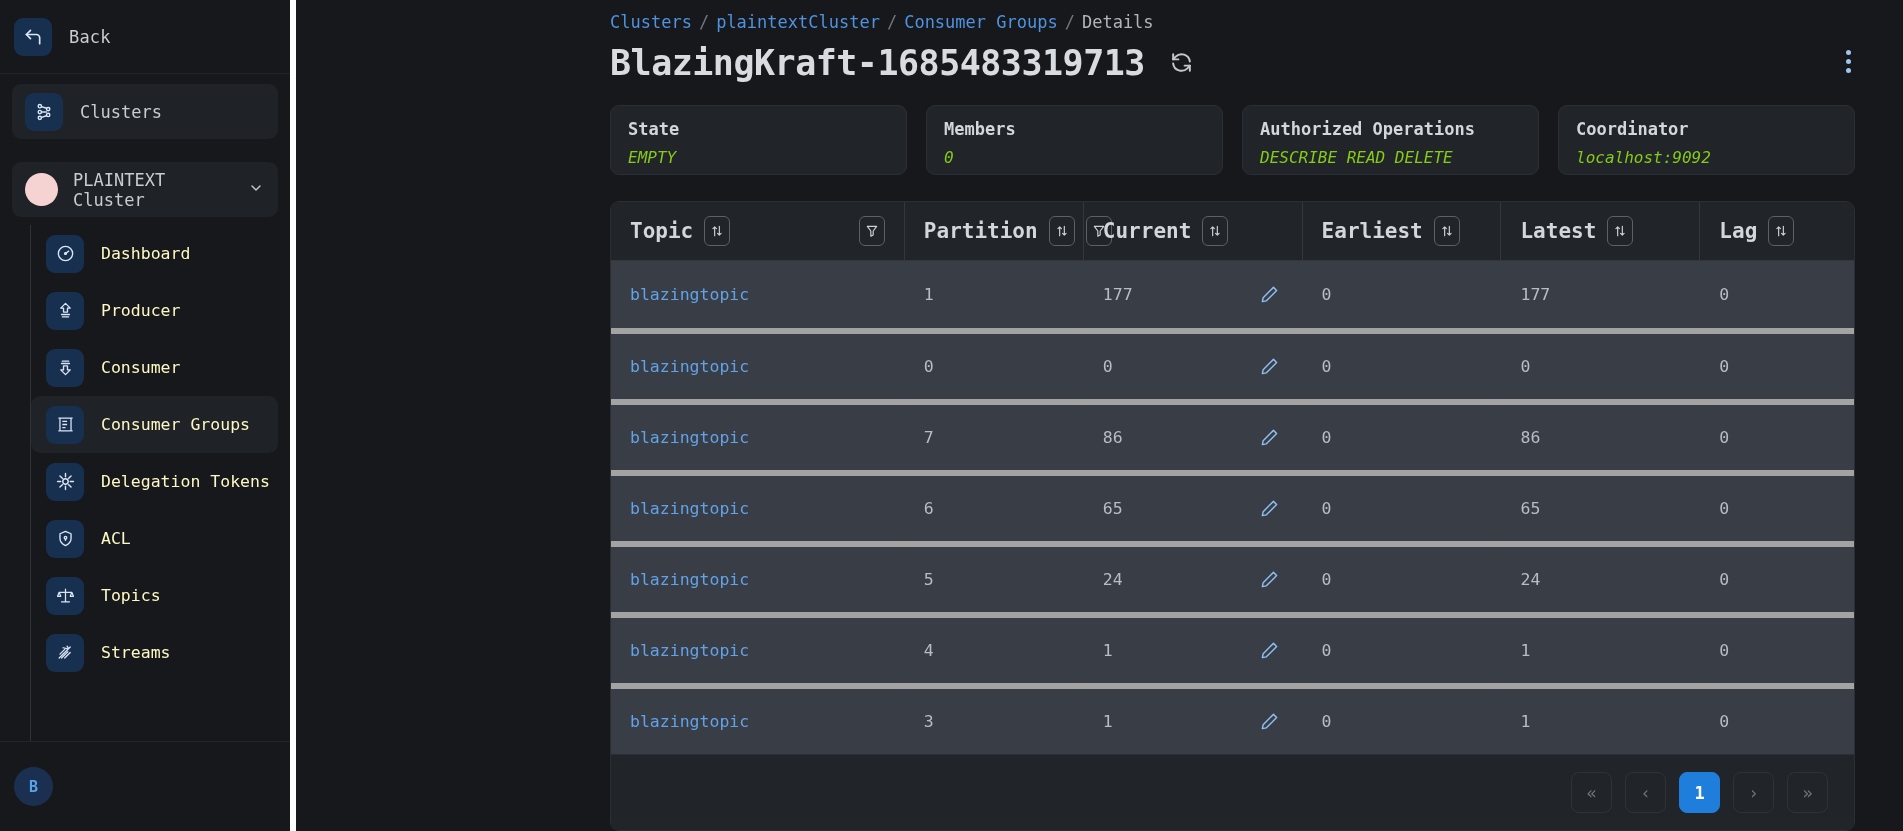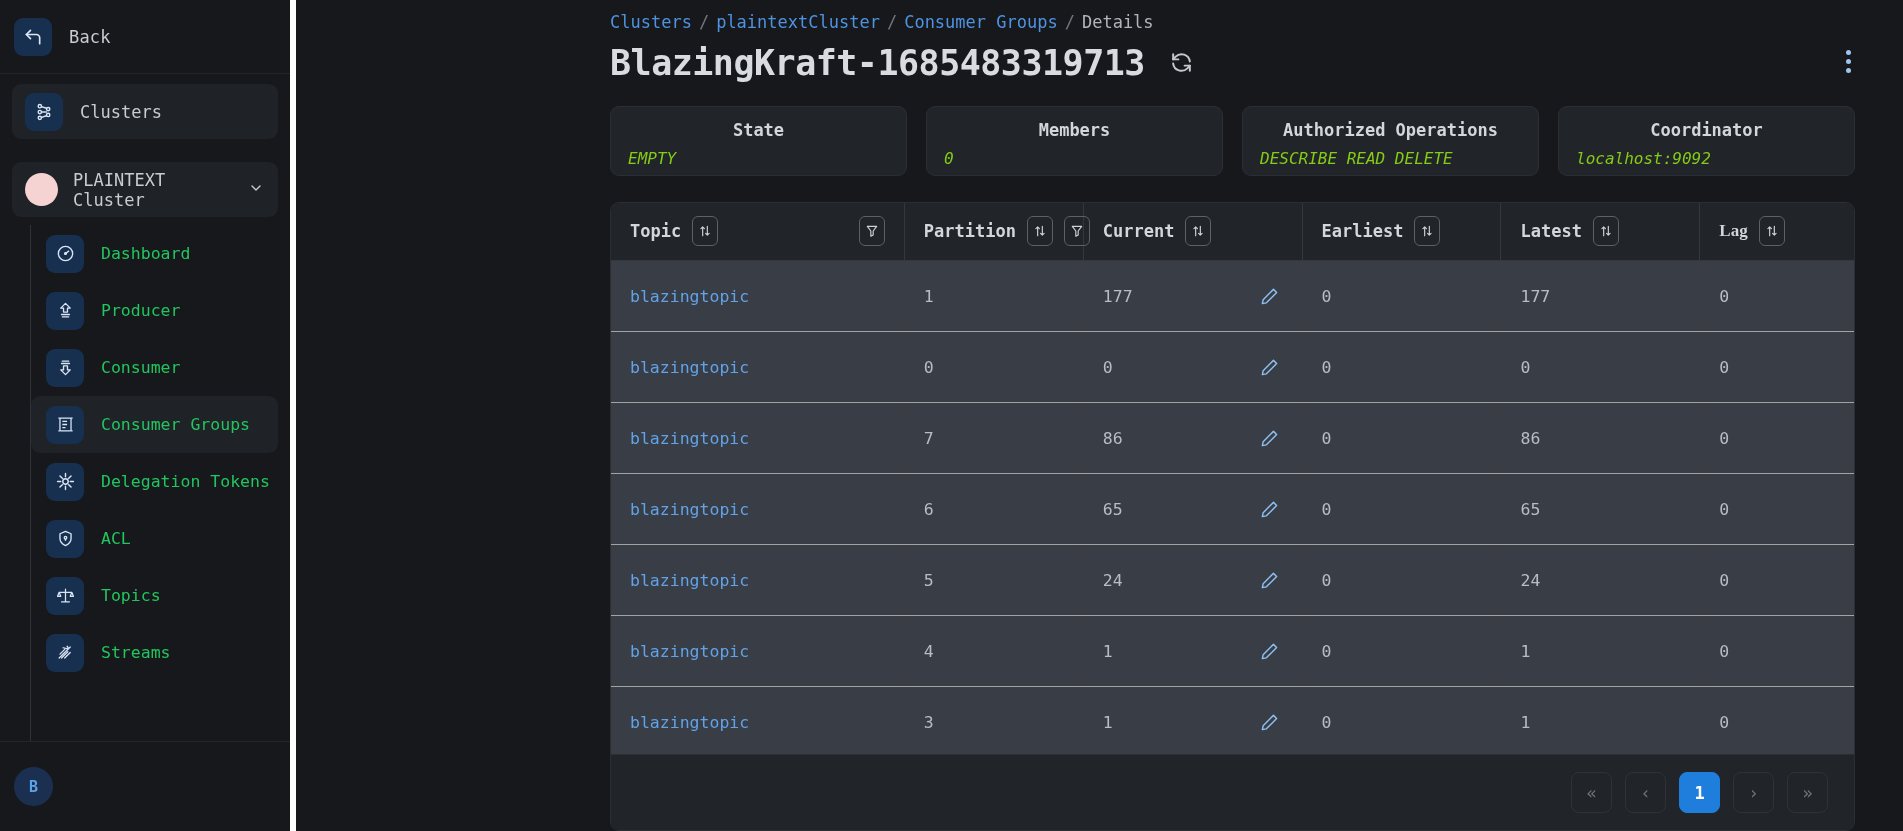--- a/index.html
+++ b/index.html
@@ -61,21 +61,21 @@
     padding-left: 0;
     flex: 1 1 auto;
     overflow: hidden;
   }
   .sub-item {
     display: flex; align-items: center; gap: 17px;
     height: 57px; padding-left: 15px; margin-right: 12px;
     border-radius: 9px;
   }
   .sub-item.active { background: #1f2227; }
-  .sub-item .lbl { font-size: 16.5px; color: #22c55e; line-height: 19px; }
+  .sub-item .lbl { font-size: 16.5px; color: #fef9c3; line-height: 19px; }
   .sub-item .lbl.two-line { line-height: 20px; }
 
   .user-row {
     border-top: 1px solid #23252a;
     height: 90px; display: flex; align-items: center;
     gap: 16px; padding-left: 14px;
     flex: 0 0 90px;
   }
   .avatar {
     width: 39px; height: 39px; border-radius: 50%;
@@ -127,21 +127,21 @@
     padding: 20px 48px 0 314px;
   }
   .stat-card {
     flex: 1 1 0; min-width: 0;
     background: #212428;
     border: 1px solid #2b2e34;
     border-radius: 9px;
     height: 70px;
     padding: 13px 17px 0 17px;
   }
-  .stat-label { font-size: 17px; font-weight: bold; color: #d3d6db; text-align: center; }
+  .stat-label { font-size: 17px; font-weight: bold; color: #d3d6db; }
   .stat-value { font-size: 16px; font-style: italic; color: #84cc16; margin-top: 9px; }
 
   
   .table-wrap {
     margin: 26px 48px 0 314px;
     background: #1a1d21;
     border: 1px solid #2b2e34;
     border-radius: 9px;
     flex: 1 1 auto;
     display: flex; flex-direction: column;
@@ -149,40 +149,40 @@
     min-height: 0;
   }
   .tbl-scroll { flex: 1 1 auto; overflow: hidden; min-height: 0; }
   table { width: 100%; border-collapse: collapse; table-layout: fixed; }
   thead th {
     background: #212428;
     border-bottom: 1px solid #34373d;
     height: 58px;
     padding: 0 19px;
     text-align: left;
-    font-size: 17px; font-weight: bold; color: #d3d6db;
+    font-size: 21px; font-weight: bold; color: #d3d6db;
     vertical-align: middle;
     border-right: 1px solid #34373d;
   }
-  thead th:last-child { border-right: none; font-family: Liberation Serif, serif; }
+  thead th:last-child { border-right: none; }
   .th-inner { display: flex; align-items: center; gap: 11px; width: 100%; }
   .th-inner .spacer { flex: 1 1 auto; }
   .mini-btn {
     width: 26px; height: 30px; border-radius: 6px;
     border: 1px solid #5c6068;
     display: flex; align-items: center; justify-content: center;
     flex: 0 0 26px;
     color: #cfd2d7;
   }
   tbody td {
     height: 71px;
     padding: 0 19px;
     font-size: 16.5px;
     color: #b8bcc3;
-    border-bottom: 1px solid #a3a3a3;
+    border-bottom: 6px solid #a3a3a3;
     border-right: 1px solid #3a3d44;
     background: #393d46;
     vertical-align: middle;
   }
   tbody td:last-child { border-right: none; }
   .topic-link { color: #62a3e8; }
   .cur-cell { display: flex; align-items: center; }
   .cur-cell .val { flex: 1 1 auto; }
   .pencil { color: #8fc0f2; display: flex; align-items: center; padding-right: 4px; }
 

